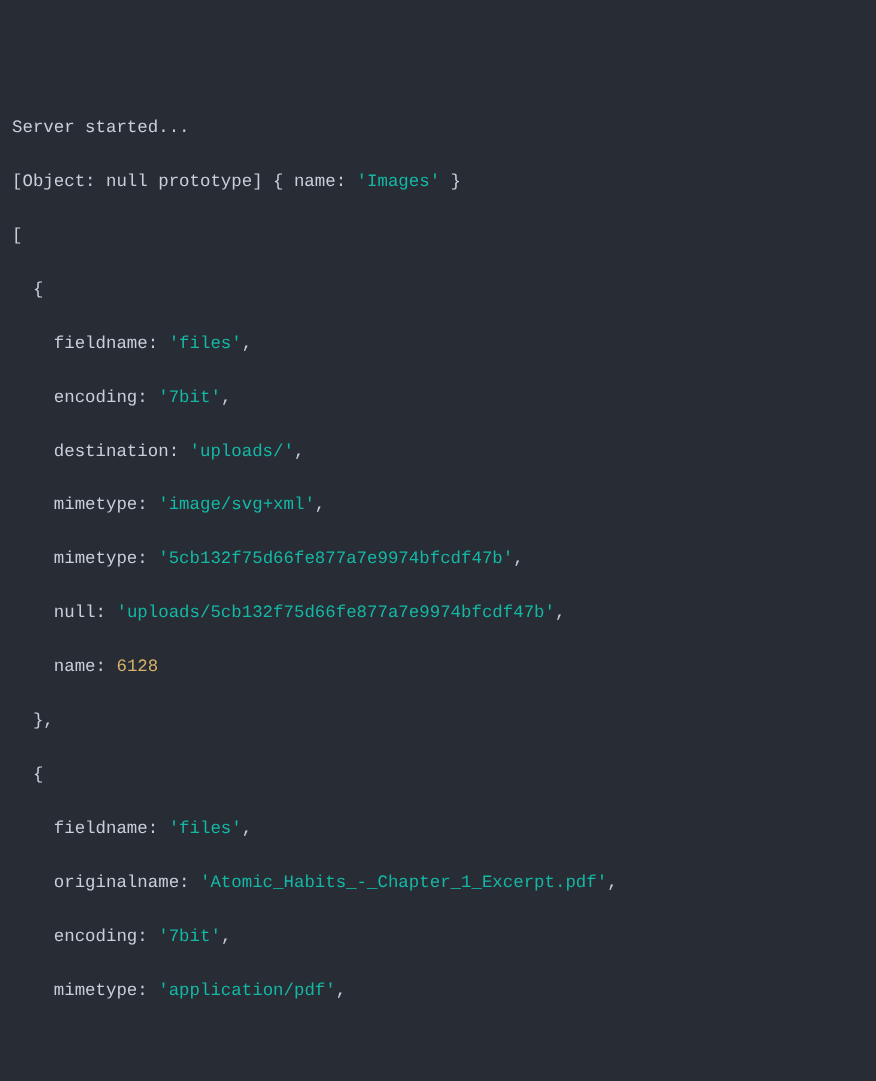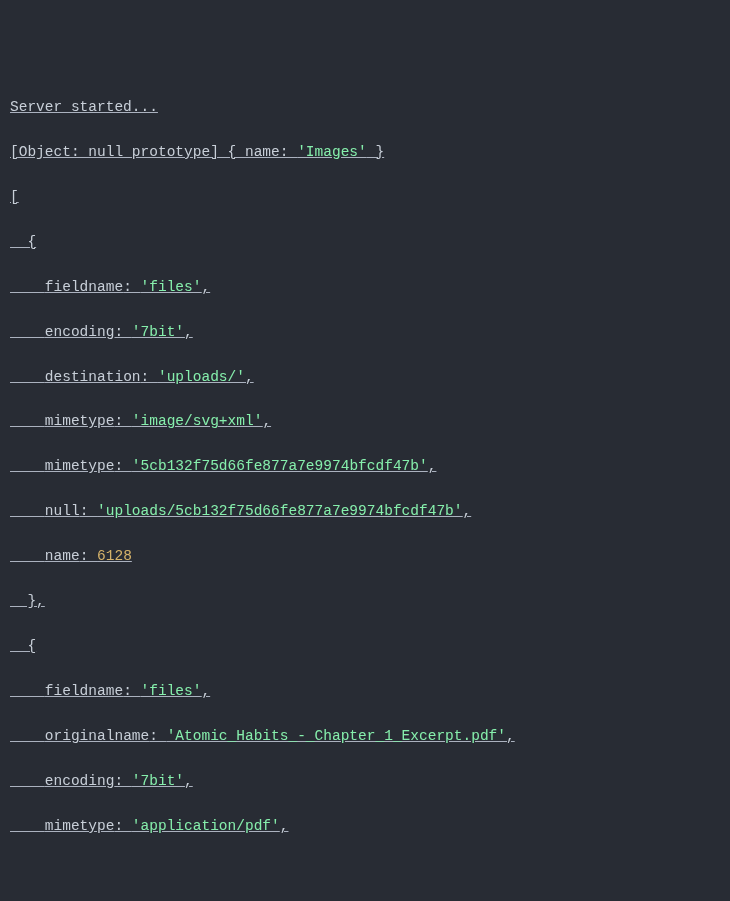--- a/index.html
+++ b/index.html
@@ -14,30 +14,29 @@
       font-size: 14.5px;
       line-height: 1.55;
       padding: 6px 10px;
       white-space: pre;
       width: 730px;
       height: 901px;
       overflow: hidden;
     }
     .line {
       display: block;
-      text-decoration: underline;
     }
     .plain {
       color: #c8cfd8;
     }
     .punct {
       color: #c8cfd8;
     }
     .string {
-      color: #86efac;
+      color: #14b8a6;
     }
     .number {
       color: #d6b36a;
       text-align: center;
     }
   </style>
 </head>
 <body>
 
 

